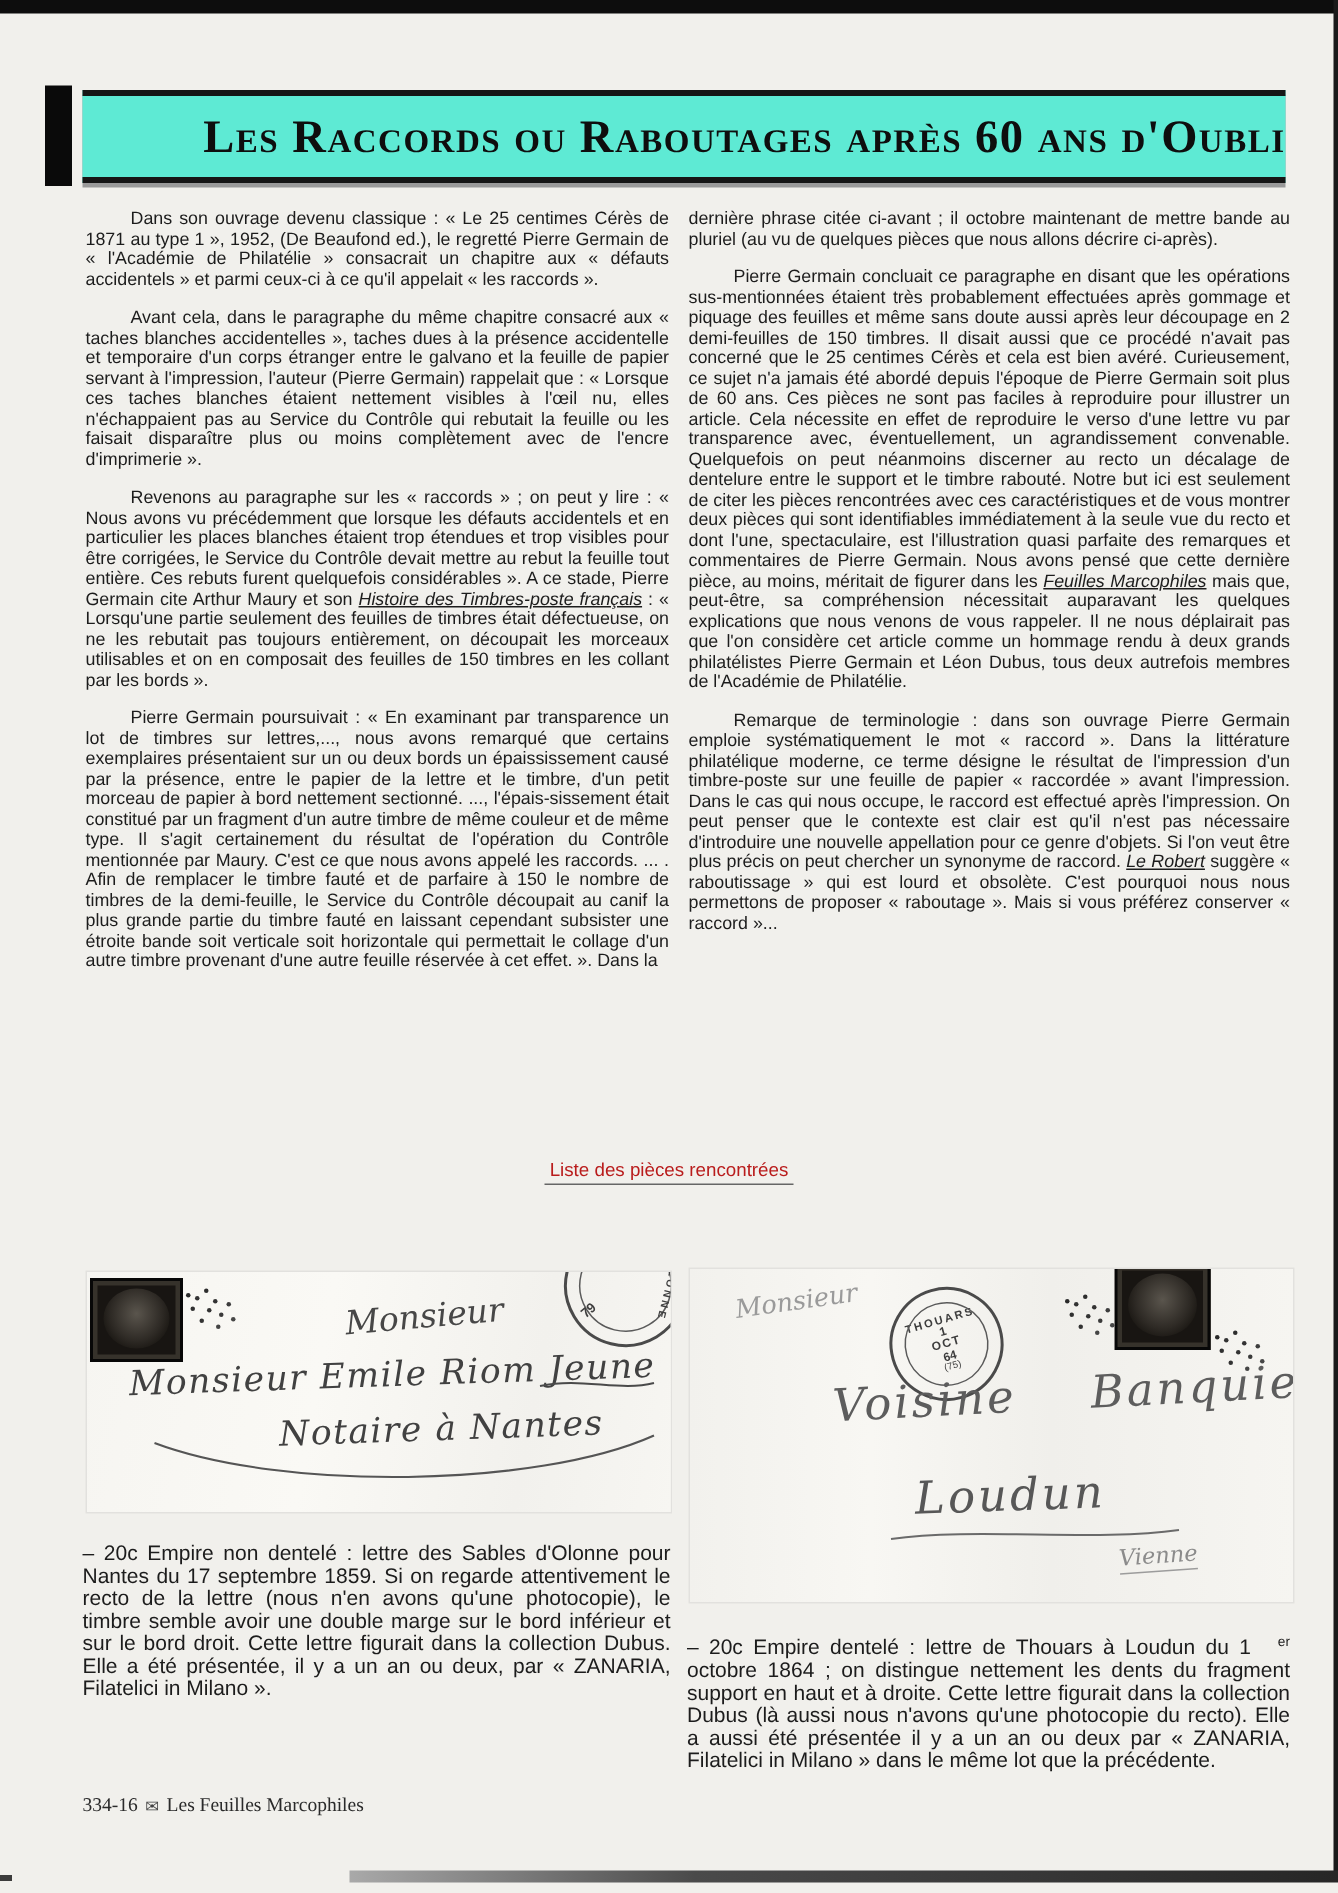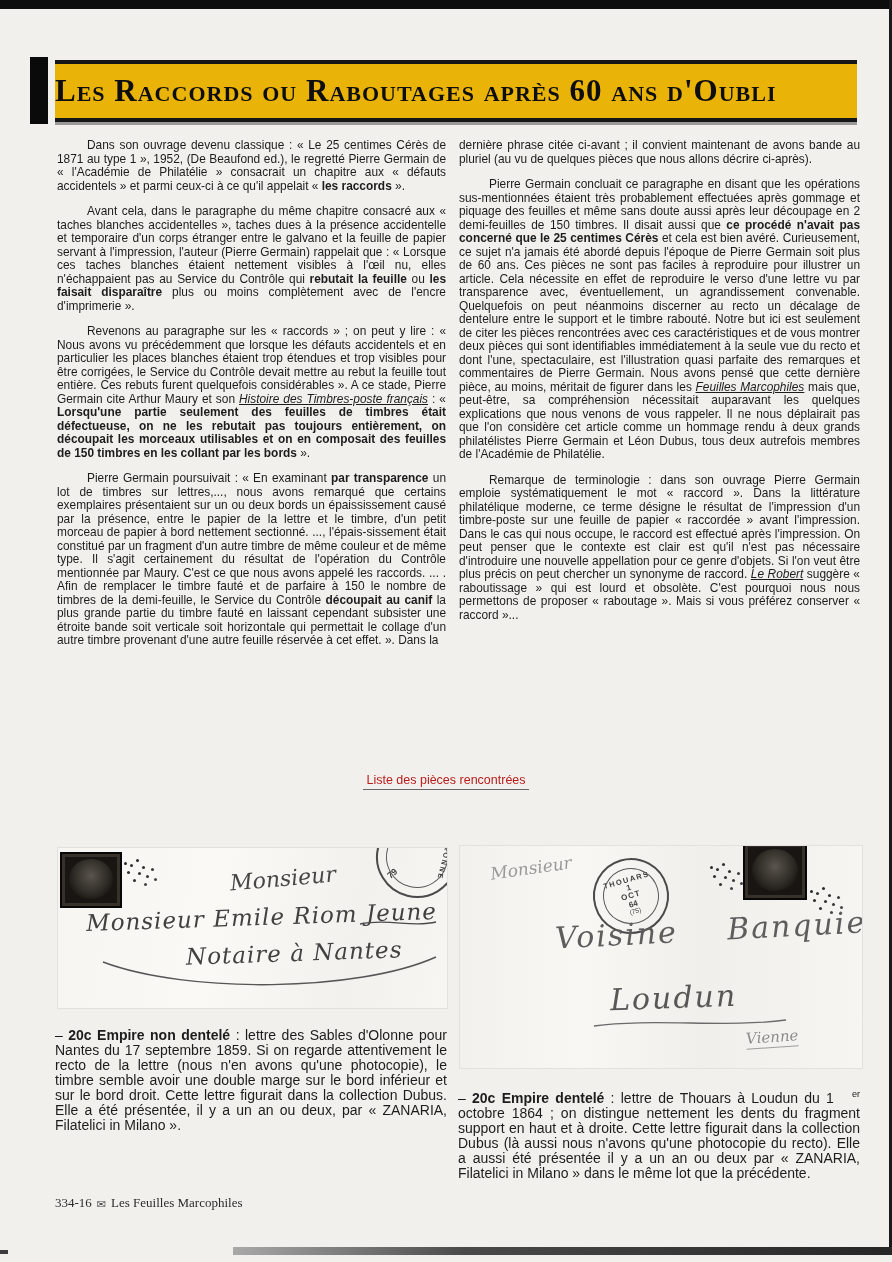--- a/index.html
+++ b/index.html
@@ -13,37 +13,37 @@
   .top-bar{position:absolute;left:0;top:0;width:892px;height:9px;background:#0d0d0d;}
   .right-line{position:absolute;right:0;top:0;width:3px;height:1252px;background:#1a1a1a;}
   .bottom-bar{position:absolute;left:233px;top:1247px;width:659px;height:8px;
     background:linear-gradient(to right,#a9a9a9,#4a4a4a 35%,#262626);}
   .corner-tick{position:absolute;left:0;top:1250px;width:8px;height:4px;background:#3c3c3c;}
   .edge-block{position:absolute;left:30px;top:57px;width:18px;height:67px;background:#0a0a0a;}
 
   
   .banner{
     position:absolute;left:55px;top:60px;width:802px;height:54px;
-    background:#eab308;border-top:4px solid #161616;border-bottom:4px solid #161616;
+    background:#5eead4;border-top:4px solid #161616;border-bottom:4px solid #161616;
     box-shadow:0 3px 0 #9a9a9a;
-    display:flex;align-items:center;justify-content:flex-start;
+    display:flex;align-items:center;justify-content:flex-end;
   }
   .banner-title{
     font-family:"Liberation Serif", serif;font-weight:bold;
     font-variant:small-caps;font-size:31px;letter-spacing:1px;color:#0e0e0e;
     white-space:nowrap;
   }
 
   
   .col{position:absolute;top:139px;font-size:11.9px;line-height:13.5px;}
   .col-left{left:57px;width:389px;}
   .col-right{left:459px;width:401px;}
   .para{margin:0 0 12px 0;text-indent:30px;text-align:justify;}
   .para.noindent{text-indent:0;}
-  .b{font-weight:bold;}
+  .b{font-weight:normal;}
   .i{font-style:italic;text-decoration:underline;}
   sup{font-size:0.65em;padding-left:18px;}
 
   .section-heading{
     position:absolute;left:0;top:773px;width:892px;text-align:center;
     font-size:12.5px;color:#b91c1c;
   }
   .section-heading span{border-bottom:1px solid #666;padding:0 3px 2px 3px;}
 
   
@@ -119,21 +119,21 @@
   <div class="banner-title">Les Raccords ou Raboutages après 60 ans d'Oubli</div>
 </div>
 
 <div class="col col-left">
     <p class="para"><span>Dans son ouvrage devenu classique : « Le 25 centimes Cérès de 1871 au type 1 », 1952, (De Beaufond ed.), le regretté Pierre Germain de « l'Académie de Philatélie » consacrait un chapitre aux « défauts accidentels » et parmi ceux-ci à ce qu'il appelait « </span><span class="b">les raccords</span><span> ».</span></p>
     <p class="para"><span>Avant cela, dans le paragraphe du même chapitre consacré aux « taches blanches accidentelles », taches dues à la présence accidentelle et temporaire d'un corps étranger entre le galvano et la feuille de papier servant à l'impression, l'auteur (Pierre Germain) rappelait que : « Lorsque ces taches blanches étaient nettement visibles à l'œil nu, elles n'échappaient pas au Service du Contrôle qui </span><span class="b">rebutait la feuille</span><span> ou </span><span class="b">les faisait disparaître</span><span> plus ou moins complètement avec de l'encre d'imprimerie ».</span></p>
     <p class="para"><span>Revenons au paragraphe sur les « raccords » ; on peut y lire : « Nous avons vu précédemment que lorsque les défauts accidentels et en particulier les places blanches étaient trop étendues et trop visibles pour être corrigées, le Service du Contrôle devait mettre au rebut la feuille tout entière. Ces rebuts furent quelquefois considérables ». A ce stade, Pierre Germain cite Arthur Maury et son </span><span class="i">Histoire des Timbres-poste français</span><span> : « </span><span class="b">Lorsqu'une partie seulement des feuilles de timbres était défectueuse, on ne les rebutait pas toujours entièrement, on découpait les morceaux utilisables et on en composait des feuilles de 150 timbres en les collant par les bords</span><span> ».</span></p>
     <p class="para"><span>Pierre Germain poursuivait : « En examinant </span><span class="b">par transparence</span><span> un lot de timbres sur lettres,..., nous avons remarqué que certains exemplaires présentaient sur un ou deux bords un épaississement causé par la présence, entre le papier de la lettre et le timbre, d'un petit morceau de papier à bord nettement sectionné. ..., l'épais-sissement était constitué par un fragment d'un autre timbre de même couleur et de même type. Il s'agit certainement du résultat de l'opération du Contrôle mentionnée par Maury. C'est ce que nous avons appelé les raccords. ... . Afin de remplacer le timbre fauté et de parfaire à 150 le nombre de timbres de la demi-feuille, le Service du Contrôle </span><span class="b">découpait au canif</span><span> la plus grande partie du timbre fauté en laissant cependant subsister une étroite bande soit verticale soit horizontale qui permettait le collage d'un autre timbre provenant d'une autre feuille réservée à cet effet. ». Dans la</span></p>
   </div>
 <div class="col col-right">
-    <p class="para noindent"><span>dernière phrase citée ci-avant ; il convient maintenant de avons bande au pluriel (au vu de quelques pièces que nous allons décrire ci-après).</span></p>
+    <p class="para noindent"><span>dernière phrase citée ci-avant ; il octobre maintenant de mettre bande au pluriel (au vu de quelques pièces que nous allons décrire ci-après).</span></p>
     <p class="para"><span>Pierre Germain concluait ce paragraphe en disant que les opérations sus-mentionnées étaient très probablement effectuées après gommage et piquage des feuilles et même sans doute aussi après leur découpage en 2 demi-feuilles de 150 timbres. Il disait aussi que </span><span class="b">ce procédé n'avait pas concerné que le 25 centimes Cérès</span><span> et cela est bien avéré. Curieusement, ce sujet n'a jamais été abordé depuis l'époque de Pierre Germain soit plus de 60 ans. Ces pièces ne sont pas faciles à reproduire pour illustrer un article. Cela nécessite en effet de reproduire le verso d'une lettre vu par transparence avec, éventuellement, un agrandissement convenable. Quelquefois on peut néanmoins discerner au recto un décalage de dentelure entre le support et le timbre rabouté. Notre but ici est seulement de citer les pièces rencontrées avec ces caractéristiques et de vous montrer deux pièces qui sont identifiables immédiatement à la seule vue du recto et dont l'une, spectaculaire, est l'illustration quasi parfaite des remarques et commentaires de Pierre Germain. Nous avons pensé que cette dernière pièce, au moins, méritait de figurer dans les </span><span class="i">Feuilles Marcophiles</span><span> mais que, peut-être, sa compréhension nécessitait auparavant les quelques explications que nous venons de vous rappeler. Il ne nous déplairait pas que l'on considère cet article comme un hommage rendu à deux grands philatélistes Pierre Germain et Léon Dubus, tous deux autrefois membres de l'Académie de Philatélie.</span></p>
     <p class="para"><span>Remarque de terminologie : dans son ouvrage Pierre Germain emploie systématiquement le mot « raccord ». Dans la littérature philatélique moderne, ce terme désigne le résultat de l'impression d'un timbre-poste sur une feuille de papier « raccordée » avant l'impression. Dans le cas qui nous occupe, le raccord est effectué après l'impression. On peut penser que le contexte est clair est qu'il n'est pas nécessaire d'introduire une nouvelle appellation pour ce genre d'objets. Si l'on veut être plus précis on peut chercher un synonyme de raccord. </span><span class="i">Le Robert</span><span> suggère « raboutissage » qui est lourd et obsolète. C'est pourquoi nous nous permettons de proposer « raboutage ». Mais si vous préférez conserver « raccord »...</span></p>
   </div>
 
 <div class="section-heading">
   <span>Liste des pièces rencontrées</span>
 </div>
 
 <div class="fig fig-left">
   <div class="stamp stamp-left"></div>

